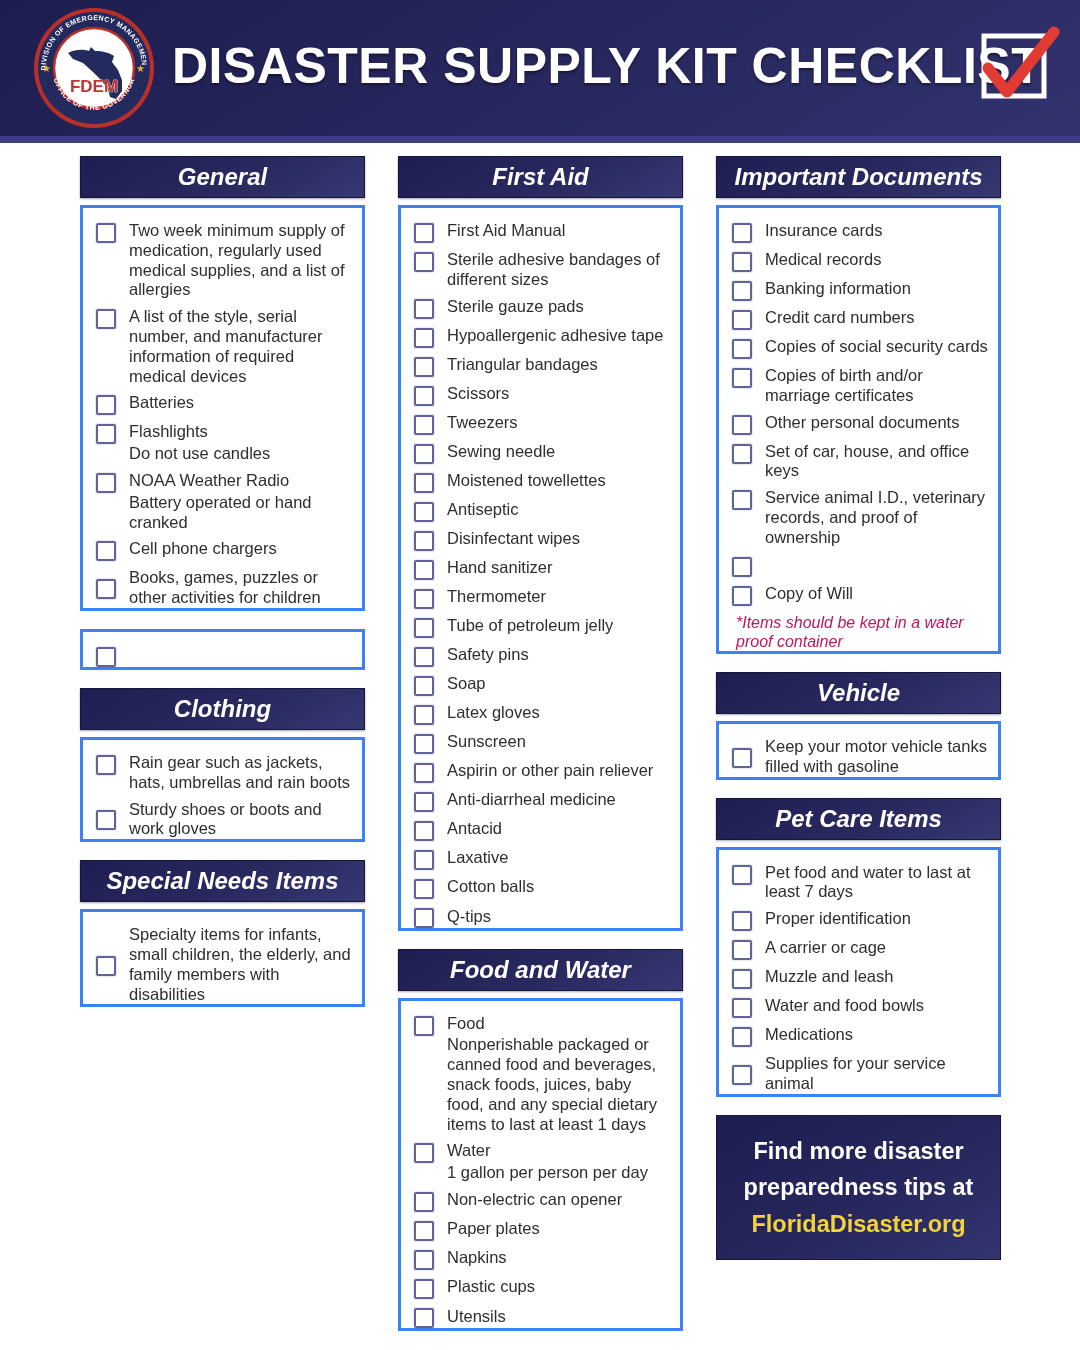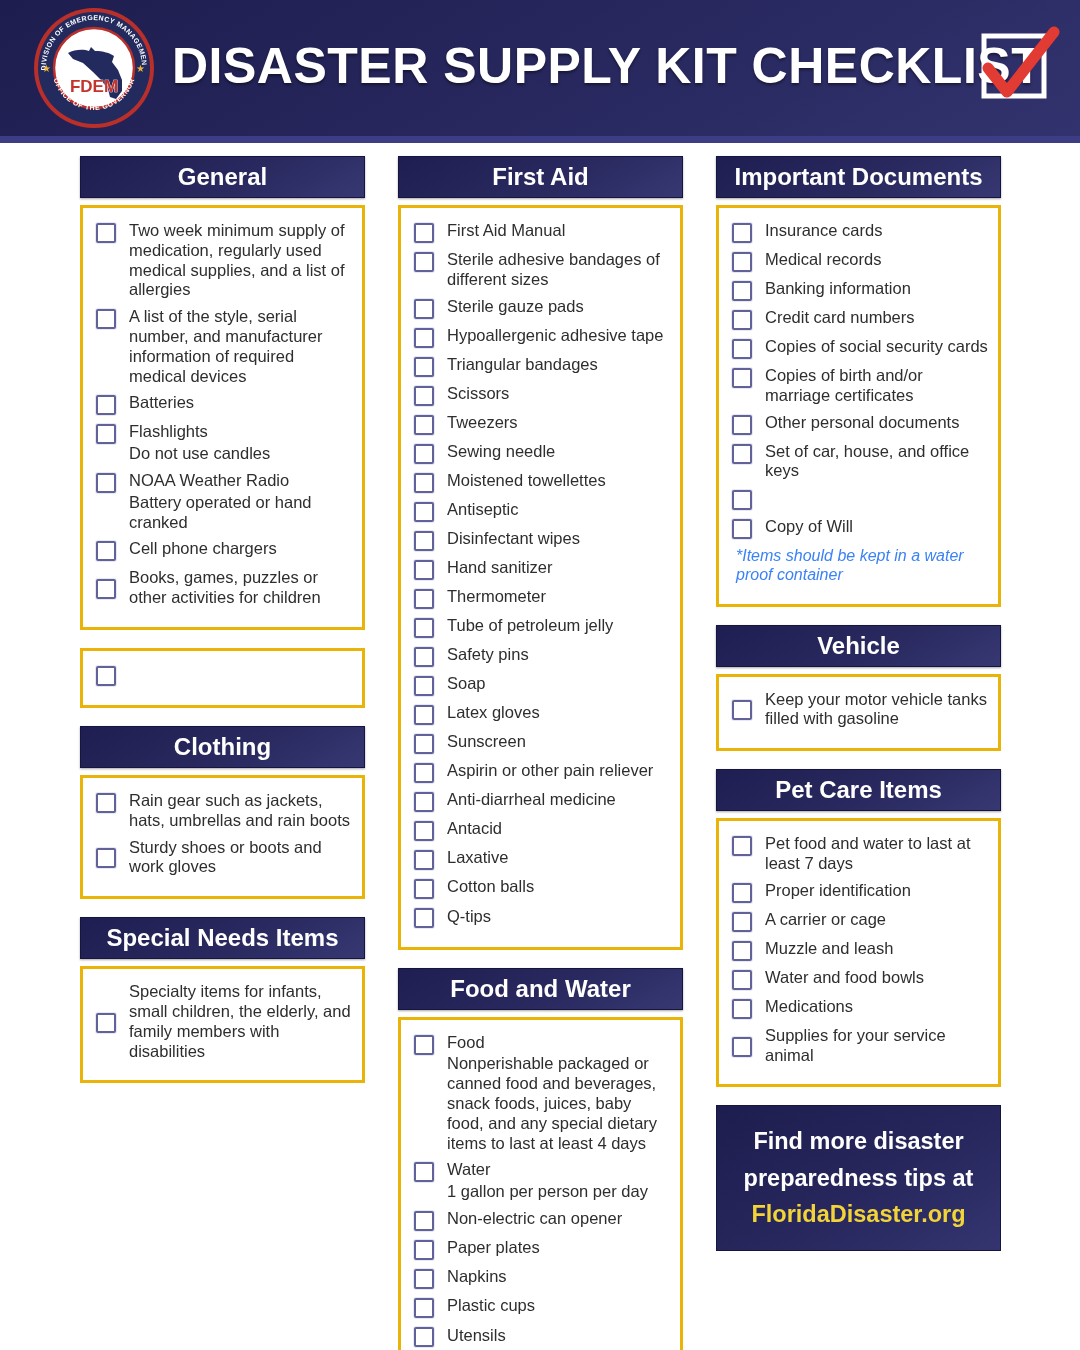--- a/index.html
+++ b/index.html
@@ -23,36 +23,36 @@
   
   .columns{
     display:flex;gap:33px;padding:13px 78px 0 80px;align-items:flex-start;
   }
   .col{flex:0 0 285px;width:285px;display:flex;flex-direction:column;}
   .section{margin-bottom:18px;}
   .sec-header{
     height:40px;line-height:40px;text-align:center;
     background:linear-gradient(150deg,#1e1e52 0%,#29295f 55%,#373773 100%);
     border:1px solid #15153e;box-shadow:0 1px 2px rgba(0,0,0,.35);
-    color:#ffffff;font-weight:bold;font-size:24px;margin-bottom:7px;
+    color:#ffffff;font-weight:bold;font-size:24px;margin-bottom:7px;font-style:italic;
   }
   .sec-box{
-    background:#ffffff;border:3px solid #eab308;padding:13px 10px 19px 13px;
+    background:#ffffff;border:3px solid #3b82f6;padding:13px 10px 0 13px;
   }
   .item{display:flex;gap:13px;margin-bottom:7px;}
   .item:last-child{margin-bottom:0;align-items:center;}
   .cb{
     flex:none;width:16px;height:16px;margin-top:2px;background:#ffffff;
     border:2px solid #62629a;border-radius:2px;box-shadow:0 0 0 1px rgba(98,98,154,.15);
   }
   .txt{flex:1;}
   .lab{font-size:16.5px;line-height:1.2;color:#2e2e2e;}
   .note{font-size:16.5px;line-height:1.2;color:#2e2e2e;margin-top:2px;}
   .footnote{
-    font-size:16px;line-height:1.2;color:#3b82f6;font-style:italic;margin:6px 0 0 4px;
+    font-size:16px;line-height:1.2;color:#be185d;font-style:italic;margin:6px 0 0 4px;
   }
   
   .footer-card{
     background:linear-gradient(150deg,#1d1d4f 0%,#27275d 55%,#343470 100%);
     border:1px solid #15153e;text-align:center;padding:17px 6px;
     font-weight:bold;font-size:23.5px;line-height:1.55;color:#ffffff;
   }
   .footer-link{color:#f2d438;}
 </style>
 </head>
@@ -324,21 +324,21 @@
           </div>
         </div>
       </div>
       <div class="section">
         <div class="sec-header">Food and Water</div>
         <div class="sec-box">
           <div class="item">
             <div class="cb"></div>
             <div class="txt">
               <div class="lab">Food</div>
-              <div class="note">Nonperishable packaged or canned food and beverages, snack foods, juices, baby food, and any special dietary items to last at least 4 days</div>
+              <div class="note">Nonperishable packaged or canned food and beverages, snack foods, juices, baby food, and any special dietary items to last at least 1 days</div>
             </div>
           </div>
           <div class="item">
             <div class="cb"></div>
             <div class="txt">
               <div class="lab">Water</div>
               <div class="note">1 gallon per person per day</div>
             </div>
           </div>
           <div class="item">
@@ -417,20 +417,26 @@
           <div class="item">
             <div class="cb"></div>
             <div class="txt">
               <div class="lab">Other personal documents</div>
             </div>
           </div>
           <div class="item">
             <div class="cb"></div>
             <div class="txt">
               <div class="lab">Set of car, house, and office keys</div>
+            </div>
+          </div>
+          <div class="item">
+            <div class="cb"></div>
+            <div class="txt">
+              <div class="lab">Service animal I.D., veterinary records, and proof of ownership</div>
             </div>
           </div>
           <div class="item">
             <div class="cb"></div>
           </div>
           <div class="item">
             <div class="cb"></div>
             <div class="txt">
               <div class="lab">Copy of Will</div>
             </div>

